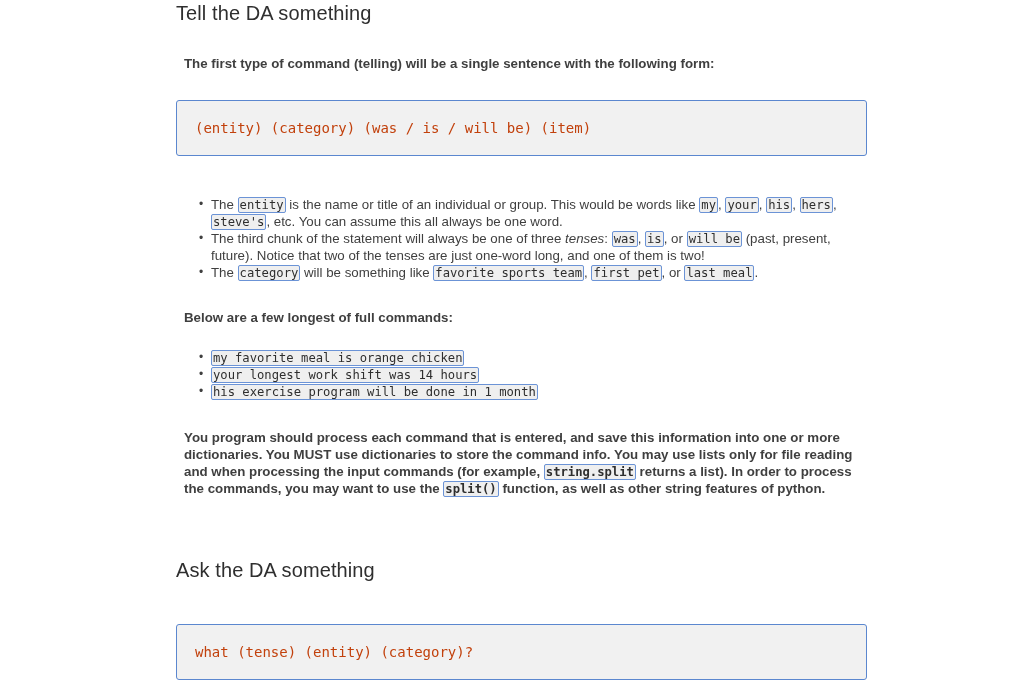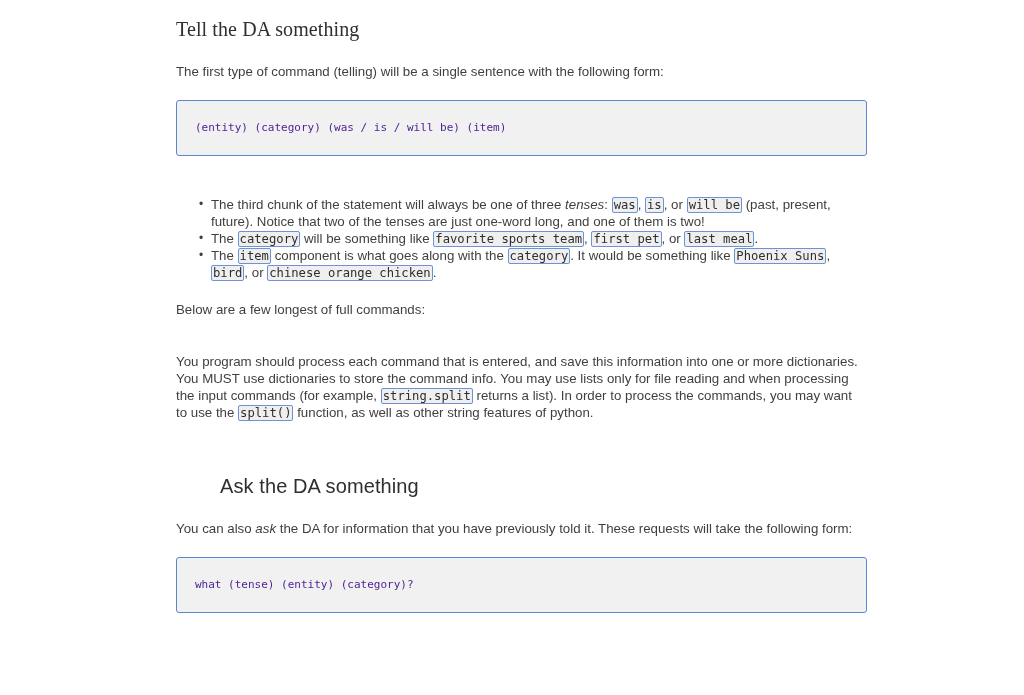--- a/index.html
+++ b/index.html
@@ -23,49 +23,50 @@
     padding: 0 158px 0 176px;
   }
   h2.section-heading {
     font-size: 20px;
     line-height: 26px;
     font-weight: 400;
     color: #2f2f2f;
     margin: 0;
     letter-spacing: 0.1px;
   }
-  h2.heading-1 { padding-top: 16px; font-family: Liberation Serif, serif; }
-  h2.heading-2 { padding-top: 8px; margin-left: 44px; }
+  h2.heading-1 { padding-top: 0; }
+  h2.heading-2 { padding-top: 8px; }
   p.body-text {
     font-size: 13.3px;
     line-height: 17px;
-    margin: 0;
+    margin: 8px;
     color: #3f3f3f;
+    font-weight: bold;
   }
   .gap-sm { height: 21px; }
   .gap-md { height: 15px; }
   .gap-lg { height: 20px; }
   .gap-xl { height: 25px; }
   .gap-xxl { height: 31px; }
   .gap-para { height: 13px; }
 
   
   .code-block {
     box-sizing: border-box;
     border: 1.4px solid #5b87cf;
     background: #f1f1f1;
     border-radius: 3px;
     width: 691px;
     padding: 19px 18px 19px 18px;
   }
   .code-block .code-text {
     font-family: "DejaVu Sans Mono", "Liberation Mono", monospace;
-    font-size: 11px;
+    font-size: 14px;
     line-height: 16px;
-    color: #4c1d95;
+    color: #c2410c;
     white-space: pre;
   }
 
   
   code.inline {
     font-family: "DejaVu Sans Mono", "Liberation Mono", monospace;
     font-size: 12.2px;
     line-height: 13px;
     background: #efefef;
     border: 1px solid #6b93d6;
@@ -118,46 +119,50 @@
   <div class="code-block">
     <div class="code-text">(entity) (category) (was / is / will be) (item)</div>
   </div>
 
   <div class="gap-xl"></div>
 
 
   <div class="gap-md"></div>
 
   <ul class="bullets">
+    <li>The <code class="inline">entity</code> is the name or title of an individual or group. This would be words like <code class="inline">my</code>, <code class="inline">your</code>, <code class="inline">his</code>, <code class="inline">hers</code>, <code class="inline">steve's</code>, etc. You can assume this all always be one word.</li>
     <li>The third chunk of the statement will always be one of three <em>tenses</em>: <code class="inline">was</code>, <code class="inline">is</code>, or <code class="inline">will be</code> (past, present, future). Notice that two of the tenses are just one-word long, and one of them is two!</li>
     <li>The <code class="inline">category</code> will be something like <code class="inline">favorite sports team</code>, <code class="inline">first pet</code>, or <code class="inline">last meal</code>.</li>
-    <li>The <code class="inline">item</code> component is what goes along with the <code class="inline">category</code>. It would be something like <code class="inline">Phoenix Suns</code>, <code class="inline">bird</code>, or <code class="inline">chinese orange chicken</code>.</li>
   </ul>
 
   <div class="gap-lg"></div>
 
   <p class="body-text">Below are a few longest of full commands:</p>
 
   <div class="gap-md"></div>
 
+  <ul class="bullets examples">
+    <li><code class="inline">my favorite meal is orange chicken</code></li>
+    <li><code class="inline">your longest work shift was 14 hours</code></li>
+    <li><code class="inline">his exercise program will be done in 1 month</code></li>
+  </ul>
 
   <div class="gap-lg"></div>
 
   <p class="body-text">You program should process each command that is entered, and save this information into one or more dictionaries. You MUST use dictionaries to store the command info. You may use lists only for file reading and when processing the input commands (for example, <code class="inline">string.split</code> returns a list). In order to process the commands, you may want to use the <code class="inline">split()</code> function, as well as other string features of python.</p>
 
   <div class="gap-para"></div>
 
 
   <div class="gap-xxl"></div>
 
   <h2 class="section-heading heading-2">Ask the DA something</h2>
 
   <div class="gap-sm"></div>
 
-  <p class="body-text">You can also <em>ask</em> the DA for information that you have previously told it. These requests will take the following form:</p>
 
   <div class="gap-lg"></div>
 
   <div class="code-block">
     <div class="code-text">what (tense) (entity) (category)?</div>
   </div>
 
 </div>
 
 </body></html>

